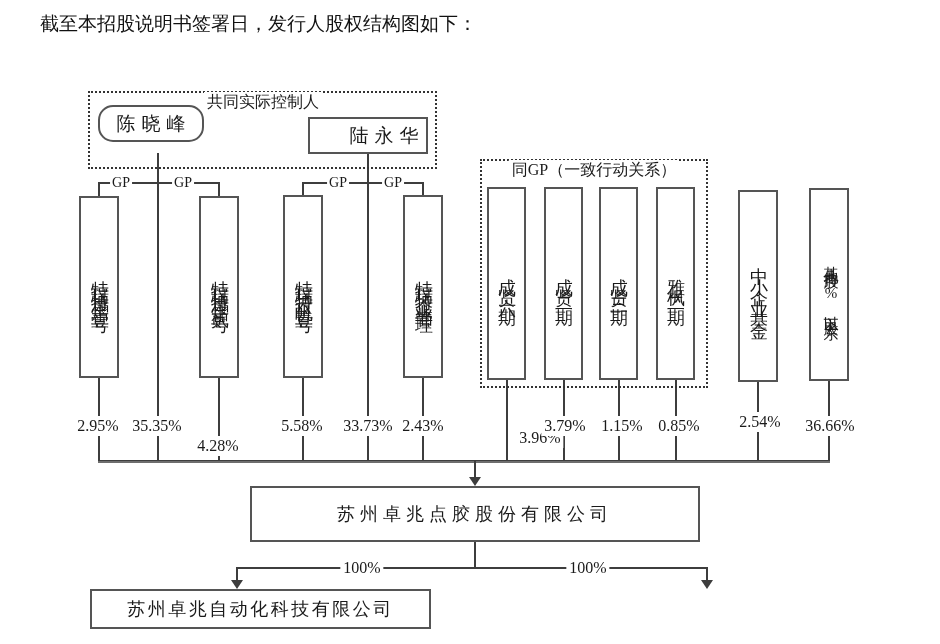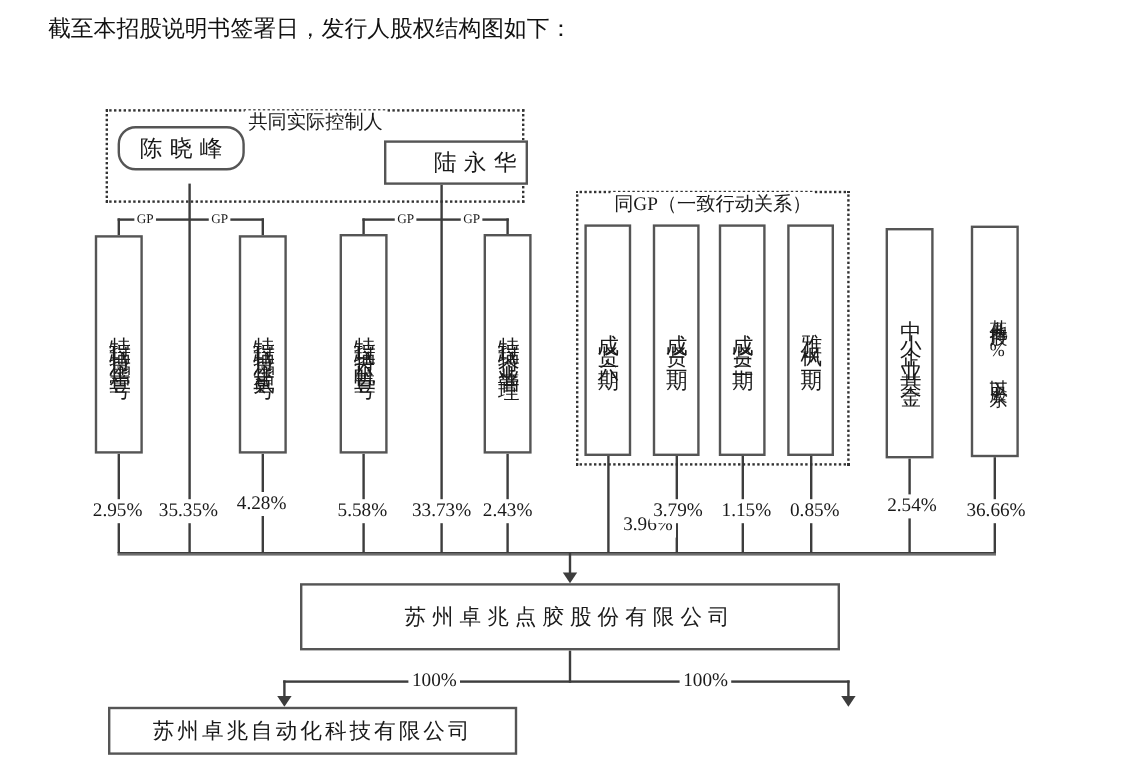--- a/index.html
+++ b/index.html
@@ -26,21 +26,21 @@
   }
   .grouplabel{
     position:absolute;font-size:16px;white-space:nowrap;transform:translateX(-50%);
     background:#fff;padding:0 3px;z-index:5;
   }
   .pct{
     position:absolute;font-size:16px;line-height:20px;white-space:nowrap;
     transform:translateX(-50%);background:#fff;padding:0 3px;z-index:6;
   }
   .gplbl{
-    position:absolute;font-size:11px;line-height:18px;white-space:nowrap;
+    position:absolute;font-size:14px;line-height:18px;white-space:nowrap;
     transform:translate(-50%,-50%);background:#fff;padding:0 2px;z-index:6;
   }
   .arrow-down{
     position:absolute;width:0;height:0;transform:translateX(-50%);
     border-left:6px solid transparent;border-right:6px solid transparent;
     border-top:9px solid #3d3d3d;
   }
   .caption{
     position:absolute;left:40px;top:11px;font-size:19px;white-space:nowrap;color:#111;
   }
@@ -87,21 +87,21 @@
   <div class="vline" style="left:236px;top:567px;height:13px;"></div>
   <div class="vline" style="left:706px;top:567px;height:13px;"></div>
   <div class="arrow-down" style="left:237px;top:580px;"></div>
   <div class="arrow-down" style="left:707px;top:580px;"></div>
 
   <div class="dashedbox" style="left:88px;top:91px;width:349px;height:78px;"></div>
   <div class="grouplabel" style="left:263px;top:92px;">共同实际控制人</div>
   <div class="box" style="left:98px;top:105px;width:106px;height:37px;border-radius:15px;">
     <span class="persontext">陈晓峰</span>
   </div>
-  <div class="box" style="left:320px;top:117px;width:120px;height:37px;padding-left:32px;">
+  <div class="box" style="left:308px;top:117px;width:120px;height:37px;padding-left:32px;">
     <span class="persontext">陆永华</span>
   </div>
 
   <div class="gplbl" style="left:121px;top:183px;">GP</div>
   <div class="gplbl" style="left:183px;top:183px;">GP</div>
   <div class="gplbl" style="left:338px;top:183px;">GP</div>
   <div class="gplbl" style="left:393px;top:183px;">GP</div>
 
   <div class="vbox" style="left:79px;top:196px;width:40px;height:182px;letter-spacing:6px;">特瑞特星熠壹号</div>
   <div class="vbox" style="left:199px;top:196px;width:40px;height:182px;letter-spacing:6px;">特瑞特星熠贰号</div>
@@ -113,21 +113,21 @@
   <div class="vbox" style="left:487px;top:187px;width:39px;height:193px;letter-spacing:10px;">成贤六期</div>
   <div class="vbox" style="left:544px;top:187px;width:39px;height:193px;letter-spacing:10px;">成贤二期</div>
   <div class="vbox" style="left:599px;top:187px;width:39px;height:193px;letter-spacing:10px;">成贤三期</div>
   <div class="vbox" style="left:656px;top:187px;width:39px;height:193px;letter-spacing:10px;">雅枫二期</div>
 
   <div class="vbox" style="left:738px;top:190px;width:40px;height:192px;letter-spacing:11px;">中小企业基金</div>
   <div class="vbox" style="left:809px;top:188px;width:40px;height:193px;letter-spacing:3px;font-size:15px;line-height:32px;">其他持股1%以下股东</div>
 
   <div class="pct" style="left:98px;top:416px;">2.95%</div>
   <div class="pct" style="left:157px;top:416px;">35.35%</div>
-  <div class="pct" style="left:218px;top:410px;text-align:center;">4.28%</div>
+  <div class="pct" style="left:218px;top:436px;text-align:center;">4.28%</div>
   <div class="pct" style="left:302px;top:416px;">5.58%</div>
   <div class="pct" style="left:368px;top:416px;">33.73%</div>
   <div class="pct" style="left:423px;top:416px;">2.43%</div>
   <div class="pct" style="left:506px;top:428px;margin-left:34px;">3.96%</div>
   <div class="pct" style="left:565px;top:416px;">3.79%</div>
   <div class="pct" style="left:622px;top:416px;">1.15%</div>
   <div class="pct" style="left:679px;top:416px;">0.85%</div>
   <div class="pct" style="left:760px;top:412px;">2.54%</div>
   <div class="pct" style="left:830px;top:416px;">36.66%</div>
 

